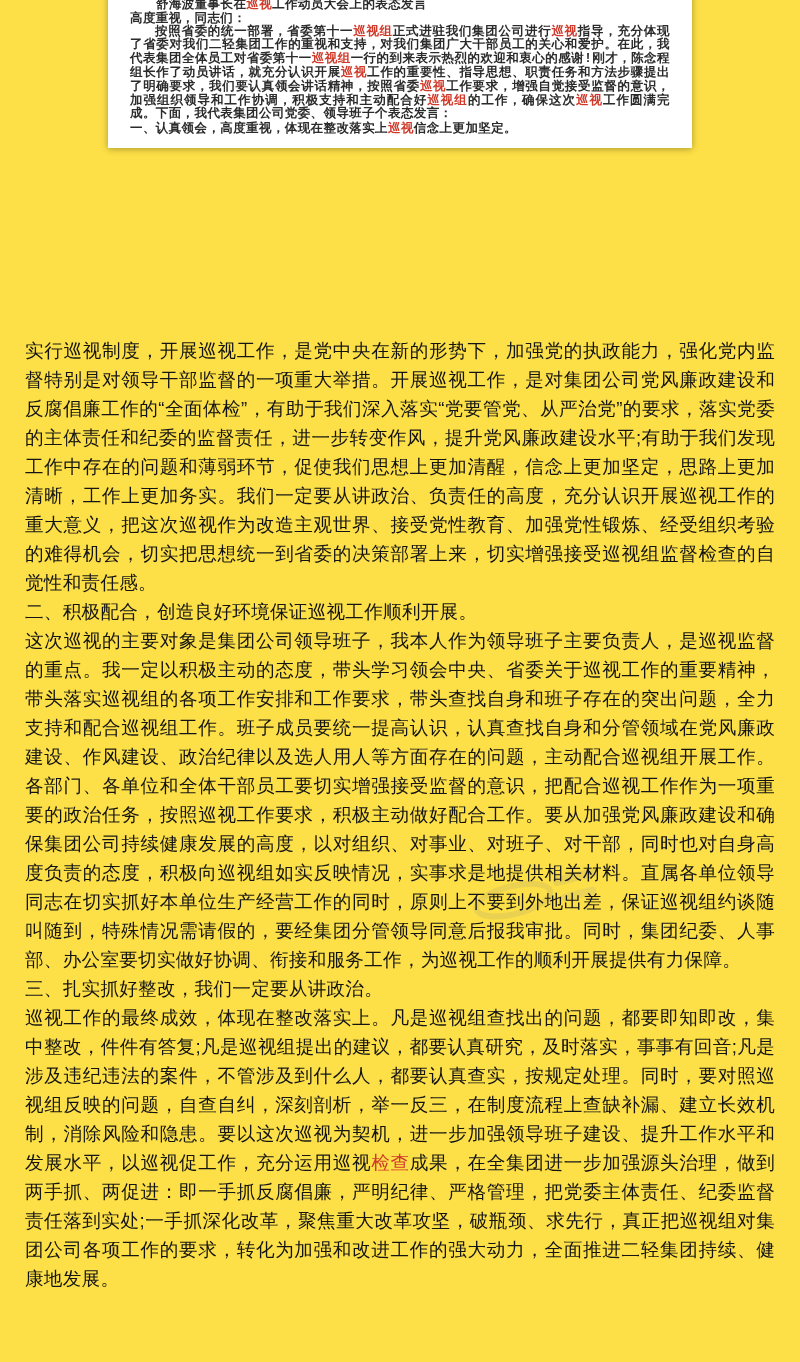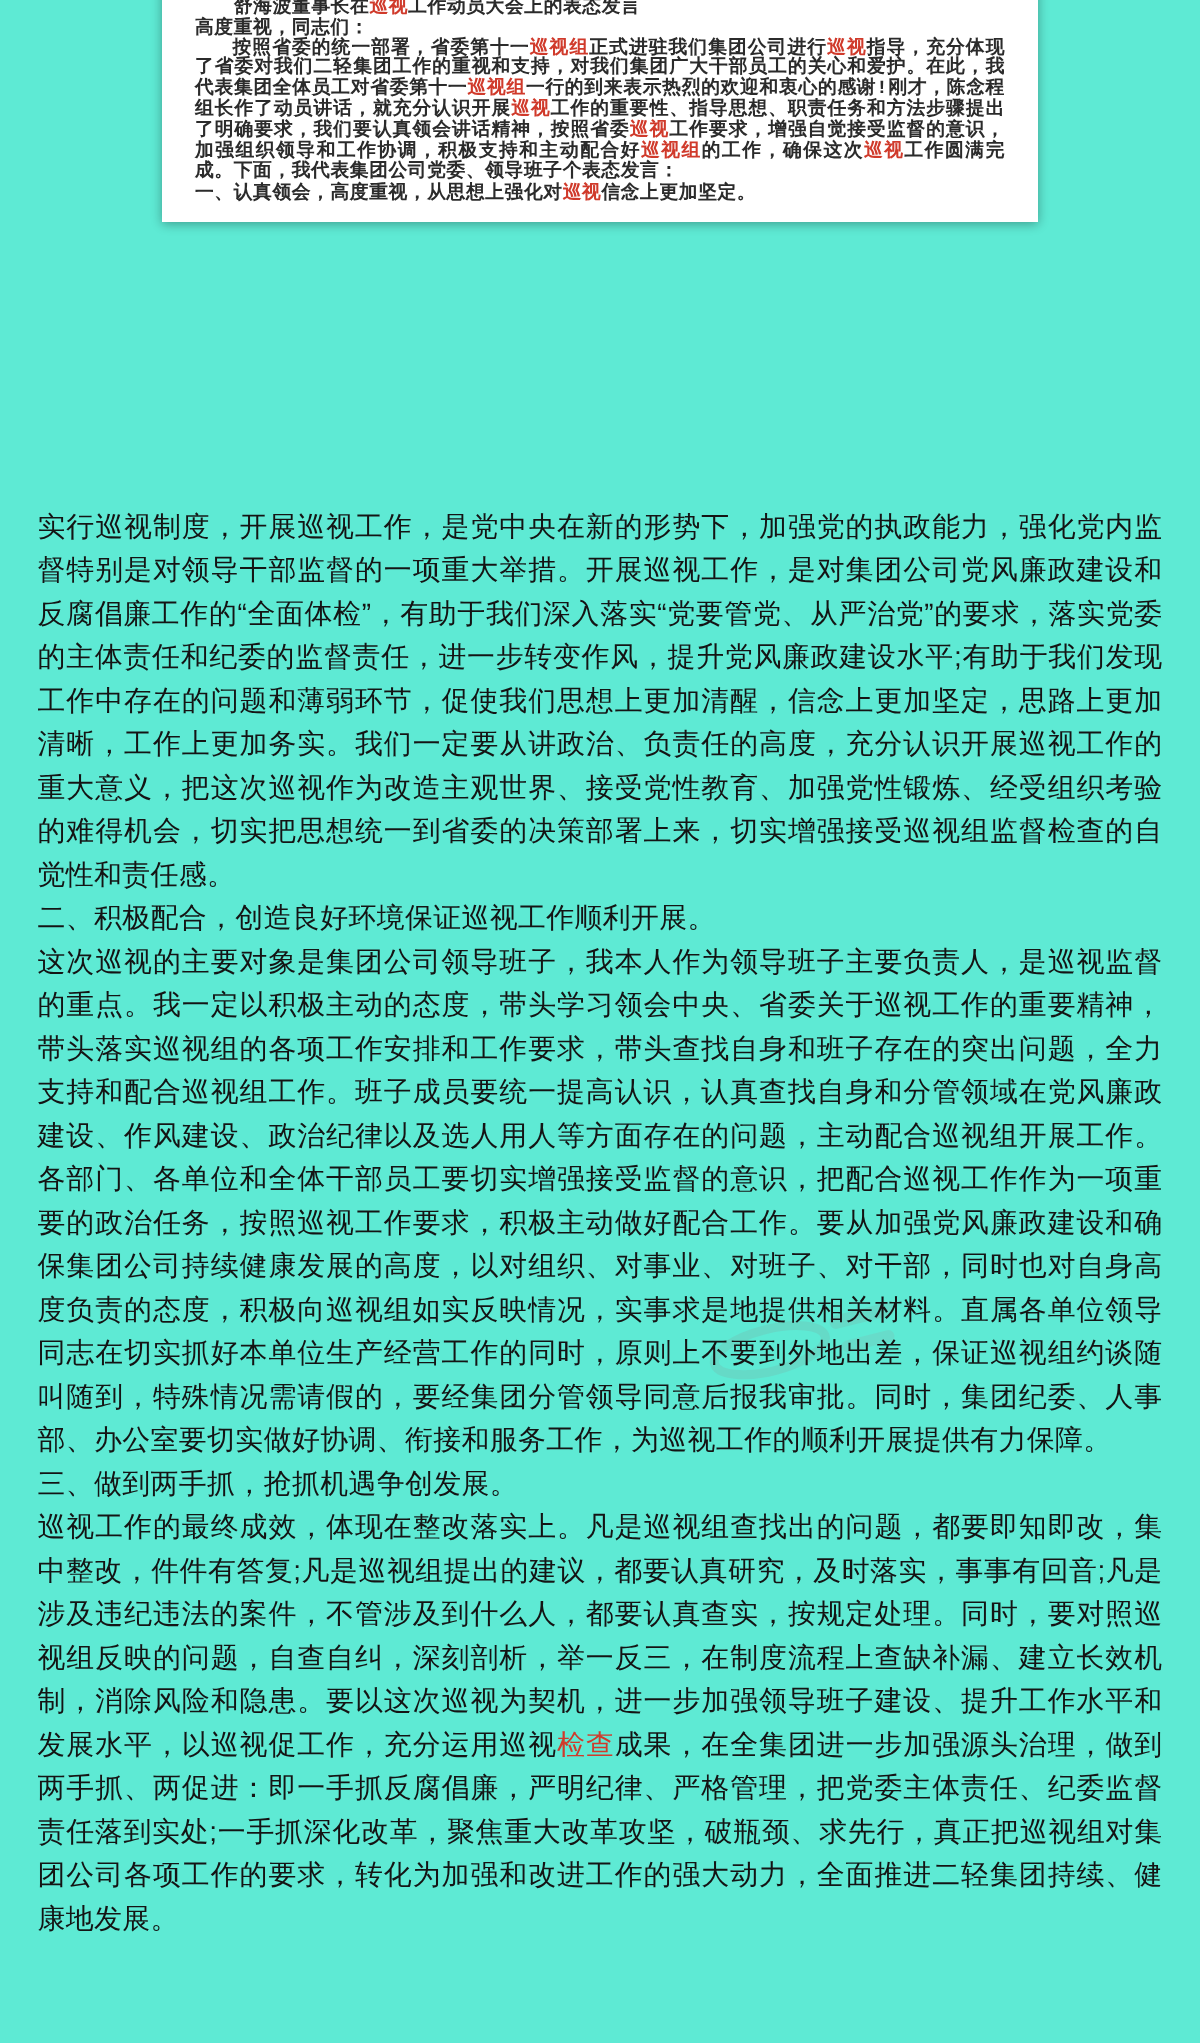--- a/index.html
+++ b/index.html
@@ -1,17 +1,17 @@
 <!DOCTYPE html>
 <html style="--hl: #d03a2b;"><head>
 <meta charset="utf-8">
 <style>
   html,body{margin:0;padding:0;background:#ffffff;}
   .page{
-    position:relative;width:800px;height:1362px;background:#5eead4;overflow:hidden;
+    position:relative;width:800px;height:1362px;background:#fde047;overflow:hidden;
     font-family:"Liberation Sans","DejaVu Sans",sans-serif;
   }
   
   .thumb{
     position:absolute;left:108px;top:-16px;width:584px;
     background:#ffffff;box-sizing:border-box;
     padding:14px 22px 12px 22px;
     box-shadow:0 1px 7px rgba(0,0,0,.33);
   }
   .thumb p{
@@ -37,32 +37,32 @@
 </style>
 </head>
 <body>
 
 <div class="page">
 
   <div class="thumb">
       <p class="p-title"><span>舒海波董事长在</span><span class="hl">巡视</span><span>工作动员大会上的表态发言</span></p>
       <p class="p-normal"><span>高度重视，同志们：</span></p>
       <p class="p-indent"><span>按照省委的统一部署，省委第十一</span><span class="hl">巡视组</span><span>正式进驻我们集团公司进行</span><span class="hl">巡视</span><span>指导，充分体现了省委对我们二轻集团工作的重视和支持，对我们集团广大干部员工的关心和爱护。在此，我代表集团全体员工对省委第十一</span><span class="hl">巡视组</span><span>一行的到来表示热烈的欢迎和衷心的感谢!刚才，陈念程组长作了动员讲话，就充分认识开展</span><span class="hl">巡视</span><span>工作的重要性、指导思想、职责任务和方法步骤提出了明确要求，我们要认真领会讲话精神，按照省委</span><span class="hl">巡视</span><span>工作要求，增强自觉接受监督的意识，加强组织领导和工作协调，积极支持和主动配合好</span><span class="hl">巡视组</span><span>的工作，确保这次</span><span class="hl">巡视</span><span>工作圆满完成。下面，我代表集团公司党委、领导班子个表态发言：</span></p>
-      <p class="p-normal"><span>一、认真领会，高度重视，从思想上强化对</span><span class="hl">巡视</span><span>信念上更加坚定。</span></p>
+      <p class="p-normal"><span>一、认真领会，高度重视，体现在整改落实上</span><span class="hl">巡视</span><span>信念上更加坚定。</span></p>
     </div>
 
   <div class="watermark">
     <svg width="140" height="60" viewBox="0 0 140 60">
       <ellipse cx="45" cy="28" rx="38" ry="14" fill="none" stroke="#8a8a8a" stroke-width="6"></ellipse>
       <rect x="88" y="16" width="44" height="9" rx="4" fill="#8a8a8a"></rect>
       <rect x="92" y="34" width="36" height="8" rx="4" fill="#9a9a9a"></rect>
     </svg>
   </div>
 
   <div class="doc">
       <p class="p-normal"><span>实行巡视制度，开展巡视工作，是党中央在新的形势下，加强党的执政能力，强化党内监督特别是对领导干部监督的一项重大举措。开展巡视工作，是对集团公司党风廉政建设和反腐倡廉工作的“全面体检”，有助于我们深入落实“党要管党、从严治党”的要求，落实党委的主体责任和纪委的监督责任，进一步转变作风，提升党风廉政建设水平;有助于我们发现工作中存在的问题和薄弱环节，促使我们思想上更加清醒，信念上更加坚定，思路上更加清晰，工作上更加务实。我们一定要从讲政治、负责任的高度，充分认识开展巡视工作的重大意义，把这次巡视作为改造主观世界、接受党性教育、加强党性锻炼、经受组织考验的难得机会，切实把思想统一到省委的决策部署上来，切实增强接受巡视组监督检查的自觉性和责任感。</span></p>
       <p class="p-heading"><span>二、积极配合，创造良好环境保证巡视工作顺利开展。</span></p>
       <p class="p-normal"><span>这次巡视的主要对象是集团公司领导班子，我本人作为领导班子主要负责人，是巡视监督的重点。我一定以积极主动的态度，带头学习领会中央、省委关于巡视工作的重要精神，带头落实巡视组的各项工作安排和工作要求，带头查找自身和班子存在的突出问题，全力支持和配合巡视组工作。班子成员要统一提高认识，认真查找自身和分管领域在党风廉政建设、作风建设、政治纪律以及选人用人等方面存在的问题，主动配合巡视组开展工作。各部门、各单位和全体干部员工要切实增强接受监督的意识，把配合巡视工作作为一项重要的政治任务，按照巡视工作要求，积极主动做好配合工作。要从加强党风廉政建设和确保集团公司持续健康发展的高度，以对组织、对事业、对班子、对干部，同时也对自身高度负责的态度，积极向巡视组如实反映情况，实事求是地提供相关材料。直属各单位领导同志在切实抓好本单位生产经营工作的同时，原则上不要到外地出差，保证巡视组约谈随叫随到，特殊情况需请假的，要经集团分管领导同意后报我审批。同时，集团纪委、人事部、办公室要切实做好协调、衔接和服务工作，为巡视工作的顺利开展提供有力保障。</span></p>
-      <p class="p-heading"><span>三、做到两手抓，抢抓机遇争创发展。</span></p>
+      <p class="p-heading"><span>三、扎实抓好整改，我们一定要从讲政治。</span></p>
       <p class="p-normal"><span>巡视工作的最终成效，体现在整改落实上。凡是巡视组查找出的问题，都要即知即改，集中整改，件件有答复;凡是巡视组提出的建议，都要认真研究，及时落实，事事有回音;凡是涉及违纪违法的案件，不管涉及到什么人，都要认真查实，按规定处理。同时，要对照巡视组反映的问题，自查自纠，深刻剖析，举一反三，在制度流程上查缺补漏、建立长效机制，消除风险和隐患。要以这次巡视为契机，进一步加强领导班子建设、提升工作水平和发展水平，以巡视促工作，充分运用巡视</span><span class="hl">检查</span><span>成果，在全集团进一步加强源头治理，做到两手抓、两促进：即一手抓反腐倡廉，严明纪律、严格管理，把党委主体责任、纪委监督责任落到实处;一手抓深化改革，聚焦重大改革攻坚，破瓶颈、求先行，真正把巡视组对集团公司各项工作的要求，转化为加强和改进工作的强大动力，全面推进二轻集团持续、健康地发展。</span></p>
     </div>
 
 </div>
 
 </body></html>

